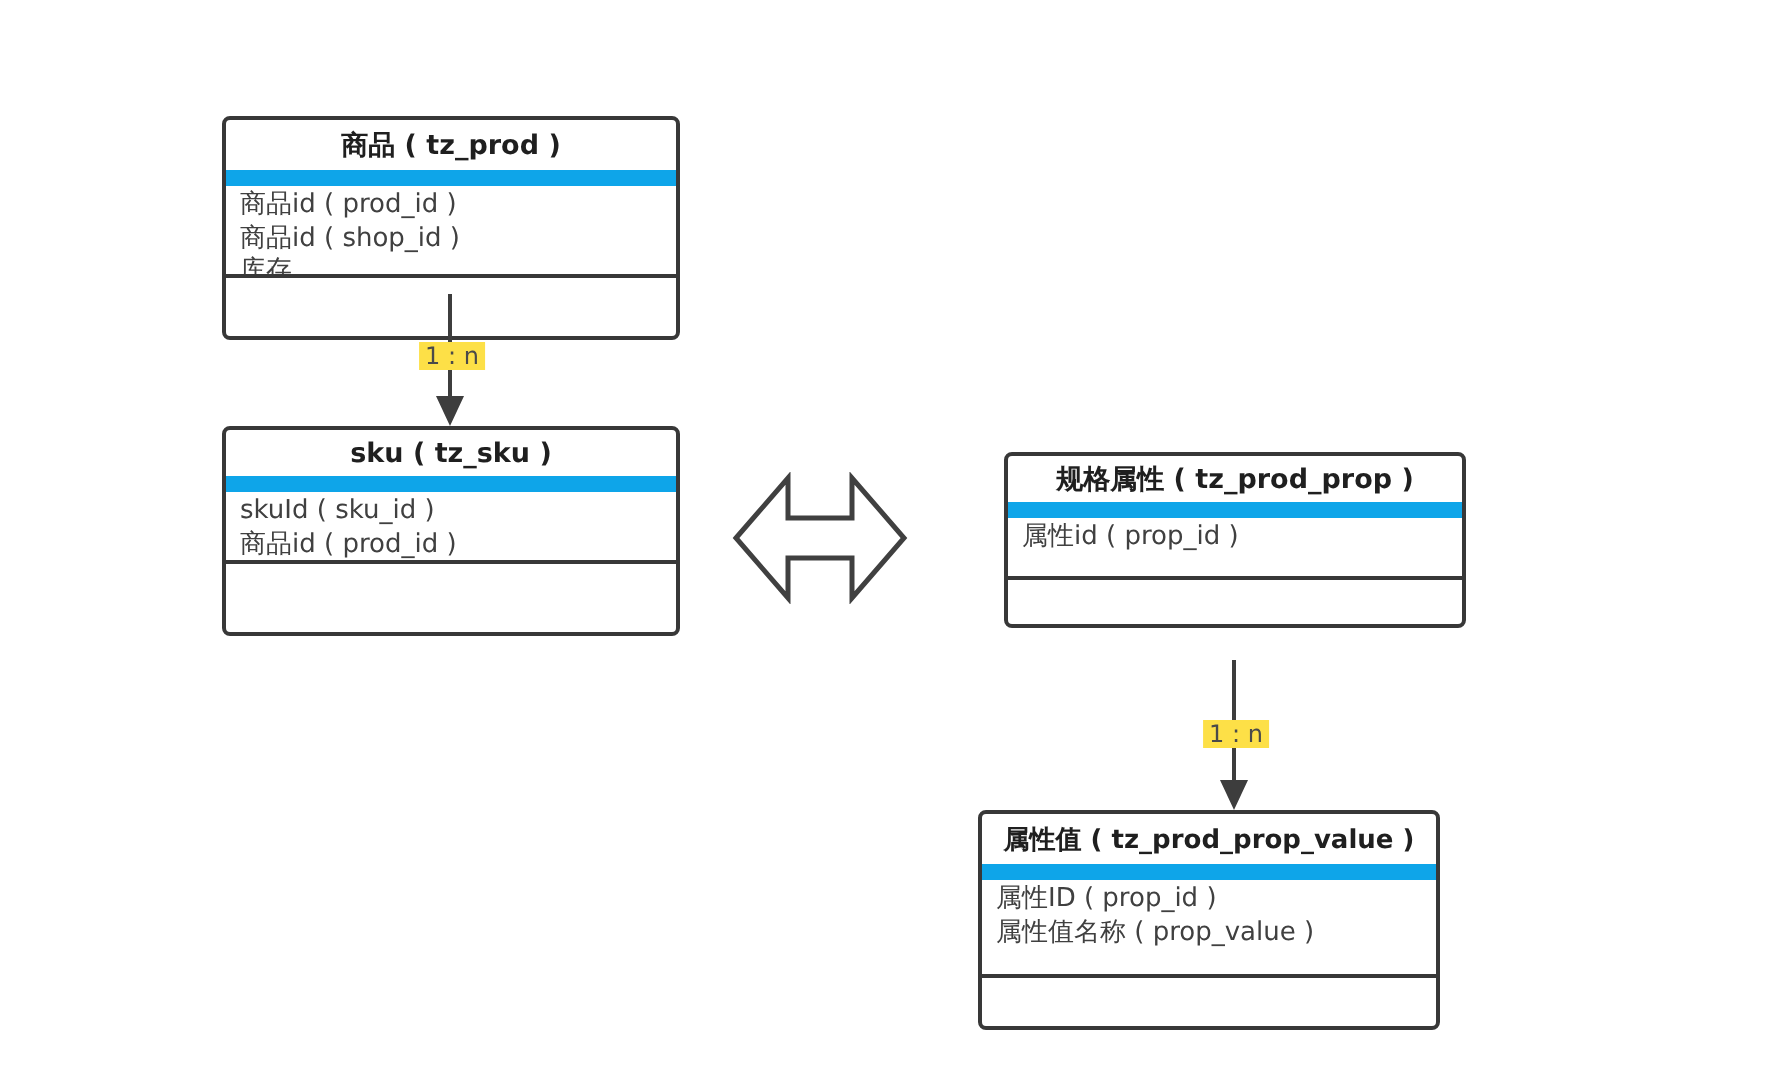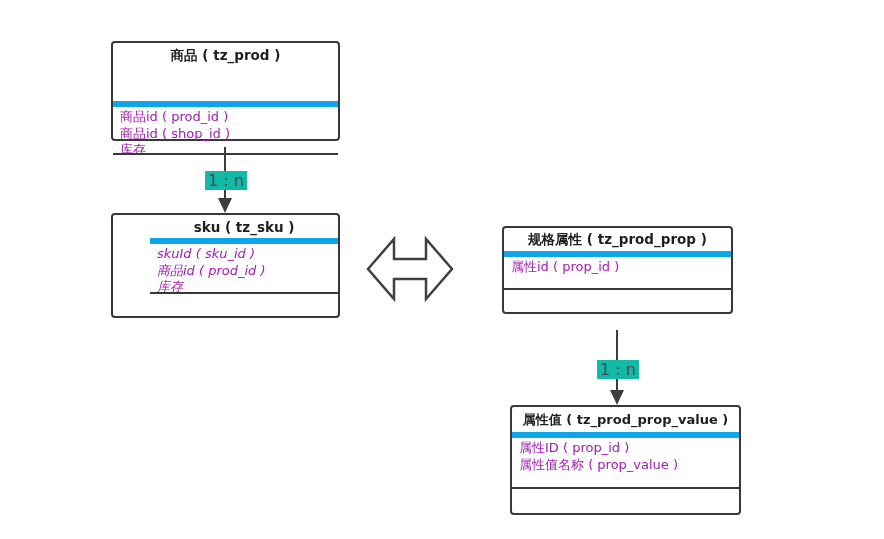--- a/index.html
+++ b/index.html
@@ -15,60 +15,60 @@
     border:2px solid #383838; border-radius:4px;
     box-sizing:border-box; display:flex; flex-direction:column;
   }
   .entity-title {
     flex:0 0 auto; display:flex; align-items:center; justify-content:center;
     font-weight:bold; font-size:13.5px; color:#1f1f1f; white-space:nowrap;
     overflow:hidden;
   }
   .entity-fields {
     flex:0 0 auto; box-sizing:border-box;
-    border-top:6px solid #0ea5e9; border-bottom:2px solid #383838;
-    padding:2px 7px 0 7px; color:#a21caf; overflow:hidden;
+    border-top:8px solid #0ea5e9; border-bottom:2px solid #383838;
+    padding:2px 7px 0 7px; color:#404040; overflow:hidden;
   }
   .entity-field { display:block; font-size:13px; line-height:16.5px; white-space:nowrap; }
   .entity-empty { flex:1 1 auto; }
 
-  #e1 { left:111px; top:41px;  width:229px; height:100px;gap:33px; }
+  #e1 { left:111px; top:58px;  width:229px; height:112px; }
   #e1 .entity-title { height:25px; }
   #e1 .entity-fields { height:54px; }
 
-  #e2 { left:111px; top:213px; width:229px; height:105px;padding-left:37px; }
+  #e2 { left:111px; top:213px; width:229px; height:105px; }
   #e2 .entity-title { height:23px; }
-  #e2 .entity-fields { height:56px;font-style:italic; }
+  #e2 .entity-fields { height:44px; }
 
   #e3 { left:502px; top:226px; width:231px; height:88px; }
   #e3 .entity-title { height:23px; }
   #e3 .entity-fields { height:39px; }
 
-  #e4 { left:510px; top:405px; width:231px; height:110px; }
+  #e4 { left:489px; top:405px; width:231px; height:110px; }
   #e4 .entity-title { height:25px; }
   #e4 .entity-fields { height:57px; }
   #e4 .entity-title { font-size:13px; }
 
   
   .vline { position:absolute; width:2px; background:#3d3d3d; }
   #c1-line { left:224px; top:147px; height:53px; }
   #c2-line { left:616px; top:330px; height:62px; }
 
   .arrow-down {
     position:absolute; width:0; height:0;
     border-left:7px solid transparent; border-right:7px solid transparent;
     border-top:15px solid #3d3d3d;
   }
   #c1-arrow { left:218px; top:198px; }
   #c2-arrow { left:610px; top:390px; }
 
   .cardinality {
     position:absolute; transform:translateX(-50%);
-    background:#14b8a6; padding:0 3px;
-    font-size:16px; color:#4a4a4a; white-space:nowrap;
+    background:#fde047; padding:0 3px;
+    font-size:12px; color:#4a4a4a; white-space:nowrap;
   }
   #c1-label { left:226px; top:171px; }
   #c2-label { left:618px; top:360px; }
 
   
   #double-arrow { position:absolute; left:366px; top:236px; width:88px; height:66px; }
 </style>
 </head>
 <body>
 

